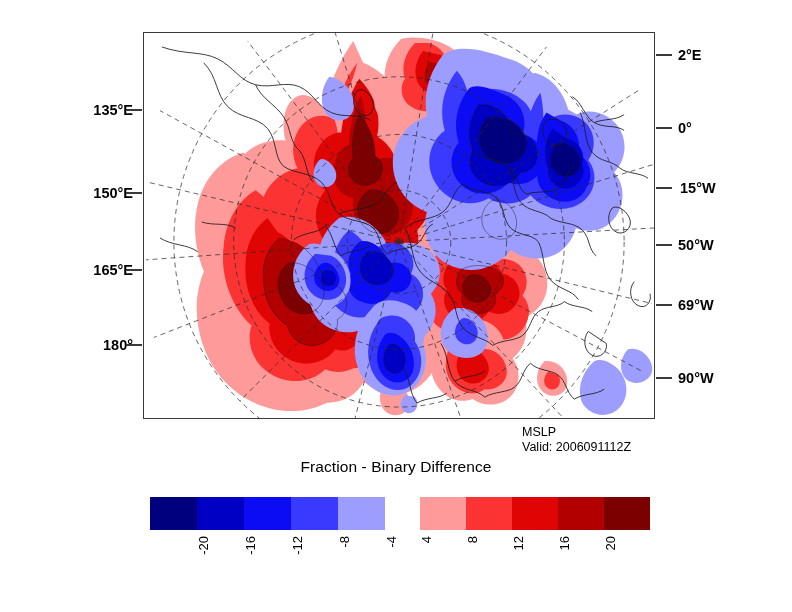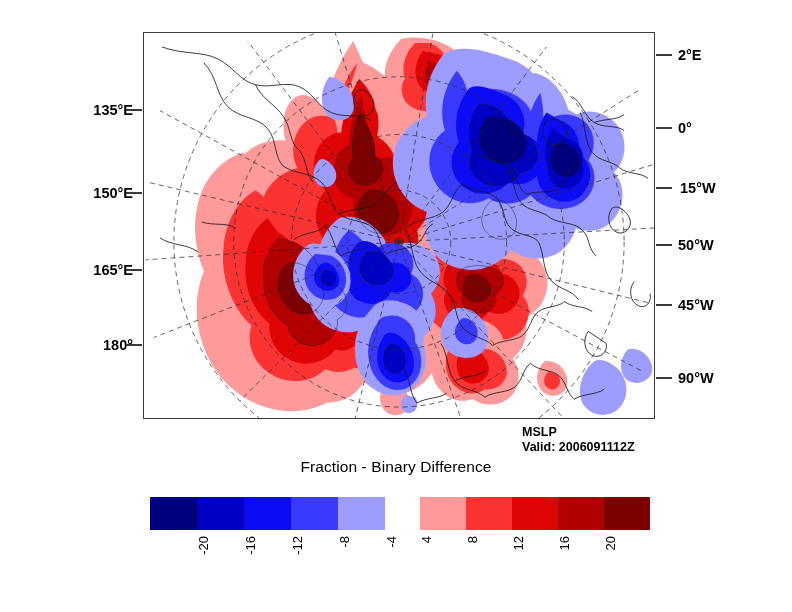--- a/index.html
+++ b/index.html
@@ -63,21 +63,21 @@
     background: #3a3a3a;
     transform: translateY(-50%);
   }
 
   
   #stamp {
     position: absolute;
     left: 522px;
     top: 425px;
     font-size: 12.5px;
-    font-weight: 700;
+    font-weight: 400;
     line-height: 1.22;
     white-space: nowrap;
   }
 
   
   #caption {
     position: absolute;
     left: 0;
     top: 458px;
     width: 792px;
@@ -411,21 +411,21 @@
     <div class="tick-mark" style="left:656px; top:128px; width:16px;"></div>
     <div class="tick-label right" style="left:678px; top:128px;">0°</div>
 
     <div class="tick-mark" style="left:656px; top:188px; width:16px;"></div>
     <div class="tick-label right" style="left:680px; top:188px;">15°W</div>
 
     <div class="tick-mark" style="left:656px; top:245px; width:16px;"></div>
     <div class="tick-label right" style="left:678px; top:245px;">50°W</div>
 
     <div class="tick-mark" style="left:656px; top:305px; width:16px;"></div>
-    <div class="tick-label right" style="left:678px; top:305px;">45°W</div>
+    <div class="tick-label right" style="left:678px; top:305px;">69°W</div>
 
     <div class="tick-mark" style="left:656px; top:378px; width:16px;"></div>
     <div class="tick-label right" style="left:678px; top:378px;">90°W</div>
   </div>
 
   <div id="stamp">
     <div>MSLP</div>
     <div>Valid: 2006091112Z</div>
   </div>
 

